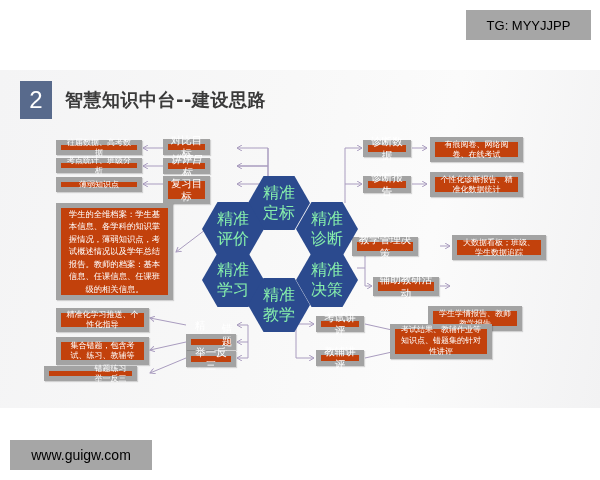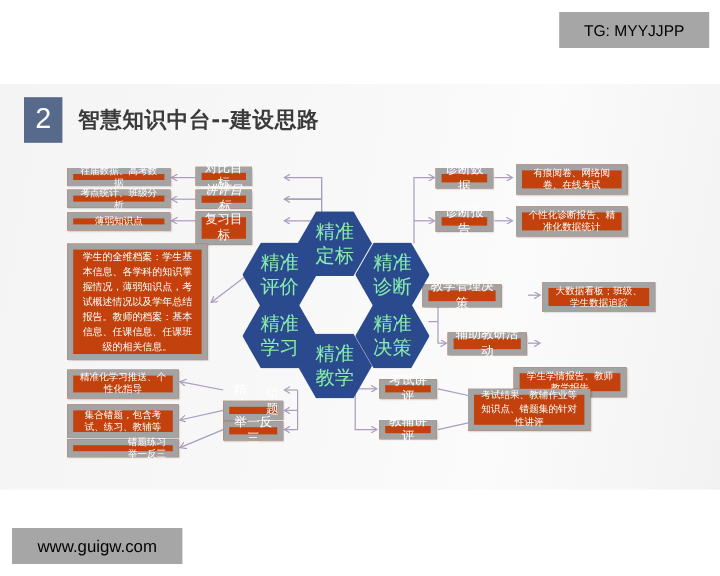--- a/index.html
+++ b/index.html
@@ -109,21 +109,21 @@
 <div class="box detail" style="left:56px;top:158px;width:86px;height:15px;">考点统计、班级分析</div>
 <div class="box detail" style="left:56px;top:177px;width:86px;height:15px;">薄弱知识点</div>
 
 <div class="box detail left" style="left:56px;top:203px;width:117px;height:97px;font-size:8.3px;line-height:1.5;padding:3px 5px;">学生的全维档案：学生基本信息、各学科的知识掌握情况，薄弱知识点，考试概述情况以及学年总结报告。教师的档案：基本信息、任课信息、任课班级的相关信息。</div>
 
 <div class="box lbl" style="left:186px;top:317px;width:28px;height:16px;margin-top:20px;">精准教学</div>
 <div class="box lbl" style="left:186px;top:334px;width:50px;height:16px;padding-left:32px;">错题集</div>
 <div class="box lbl" style="left:186px;top:351px;width:50px;height:16px;">举一反三</div>
 <div class="box detail" style="left:56px;top:308px;width:93px;height:24px;">精准化学习推送、个性化指导</div>
 <div class="box detail" style="left:56px;top:337px;width:93px;height:28px;">集合错题，包含考试、练习、教辅等</div>
-<div class="box detail" style="left:56px;top:366px;width:93px;height:15px;padding-left:43px;">错题练习举一反三</div>
+<div class="box detail" style="left:44px;top:366px;width:93px;height:15px;padding-left:43px;">错题练习举一反三</div>
 
 <div class="box lbl" style="left:363px;top:140px;width:48px;height:17px;">诊断数据</div>
 <div class="box lbl" style="left:363px;top:176px;width:48px;height:17px;">诊断报告</div>
 <div class="box detail" style="left:430px;top:137px;width:93px;height:25px;">有痕阅卷、网络阅卷、在线考试</div>
 <div class="box detail" style="left:430px;top:172px;width:93px;height:25px;">个性化诊断报告、精准化数据统计</div>
 
 <div class="box lbl" style="left:352px;top:237px;width:66px;height:19px;">教学管理决策</div>
 <div class="box lbl" style="left:373px;top:277px;width:66px;height:19px;">辅助教研活动</div>
 <div class="box detail left" style="left:452px;top:235px;width:94px;height:25px;">大数据看板；班级、学生数据追踪</div>
 <div class="box detail left" style="left:428px;top:274px;width:94px;height:25px;margin-top:32px;">学生学情报告、教师教学报告</div>

